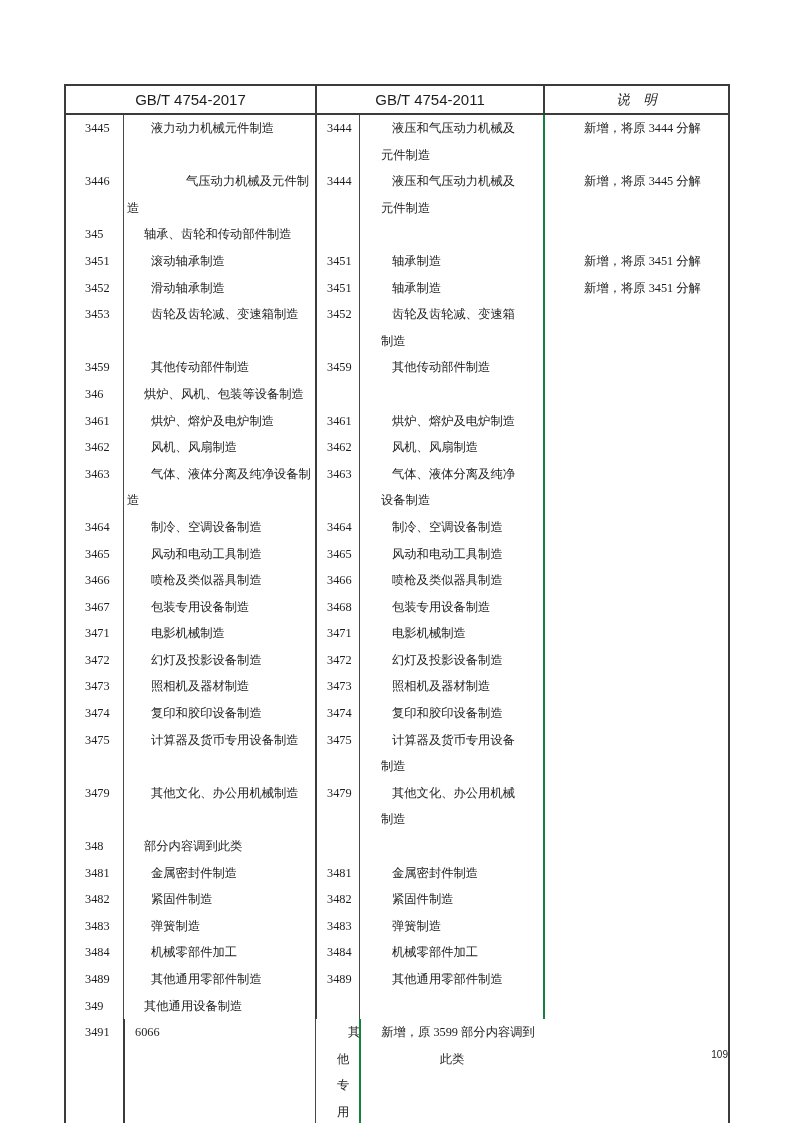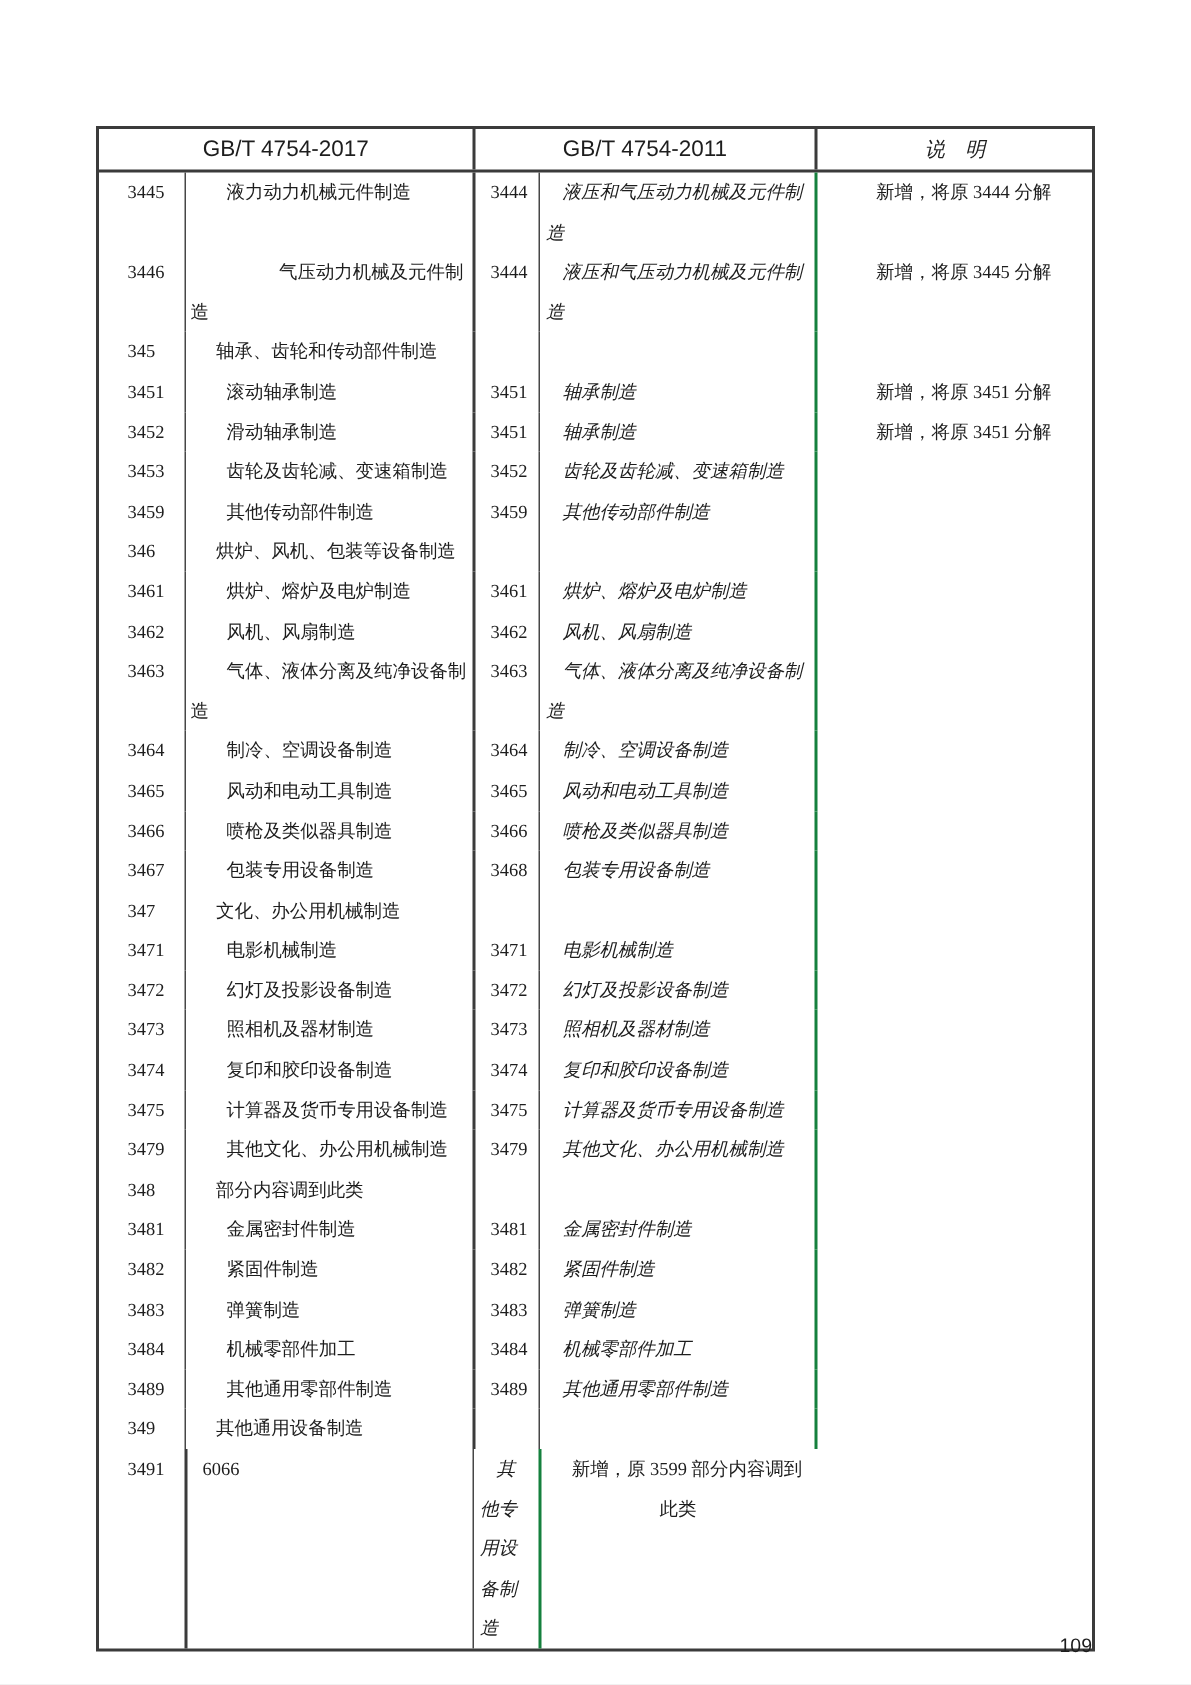--- a/index.html
+++ b/index.html
@@ -46,33 +46,32 @@
     box-sizing:border-box;
     line-height:26.6px;
     font-size:12.3px;
     overflow:hidden;
     word-break:break-all;
     line-break:anywhere;
   }
   .c17 { padding-left:19px; }
   .n17 { border-left:1px solid #474747; padding:0 3px; }
   .c11 { border-left:2px solid #3b3b3b; padding-left:10px; }
-  .n11 { border-left:1px solid #474747; padding:0 4px; text-indent:11px;font-style:italic; }
+  .n11 { border-left:1px solid #474747; padding:0 21px; text-indent:11px; }
   .note { border-left:2px solid #15803d; padding:0 4px; text-indent:12px;text-align:center; }
   .n17.item { text-indent:24px; }
   .n17.category { text-indent:17px; }
   .n17.wide { text-indent:59px; }
   .page-num {
     position:absolute;
     top:1049px;
     right:66px;
     font-family:"Liberation Sans", sans-serif;
-    font-size:13px;
+    font-size:10px;
     color:#1d1d1d;
-    margin-top:40px;
   }
 </style>
 </head>
 <body>
 
 <div class="page">
 
   <div class="doc-table">
     <div class="thead">
       <div class="hcell">GB/T 4754-2017</div>
@@ -179,27 +178,20 @@
           <div class="cell note"></div>
         </div>
         <div class="row">
           <div class="cell c17">3467</div>
           <div class="cell n17 item">包装专用设备制造</div>
           <div class="cell c11">3468</div>
           <div class="cell n11">包装专用设备制造</div>
           <div class="cell note"></div>
         </div>
         <div class="row">
-          <div class="cell c17">347</div>
-          <div class="cell n17 category">文化、办公用机械制造</div>
-          <div class="cell c11"></div>
-          <div class="cell n11"></div>
-          <div class="cell note"></div>
-        </div>
-        <div class="row">
           <div class="cell c17">3471</div>
           <div class="cell n17 item">电影机械制造</div>
           <div class="cell c11">3471</div>
           <div class="cell n11">电影机械制造</div>
           <div class="cell note"></div>
         </div>
         <div class="row">
           <div class="cell c17">3472</div>
           <div class="cell n17 item">幻灯及投影设备制造</div>
           <div class="cell c11">3472</div>

